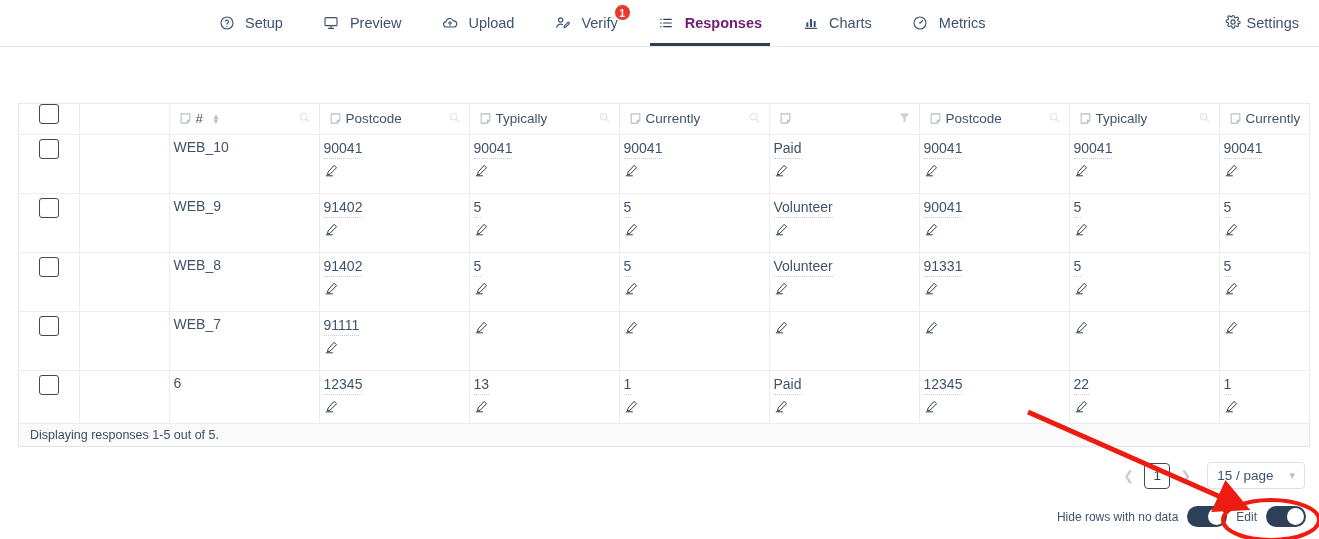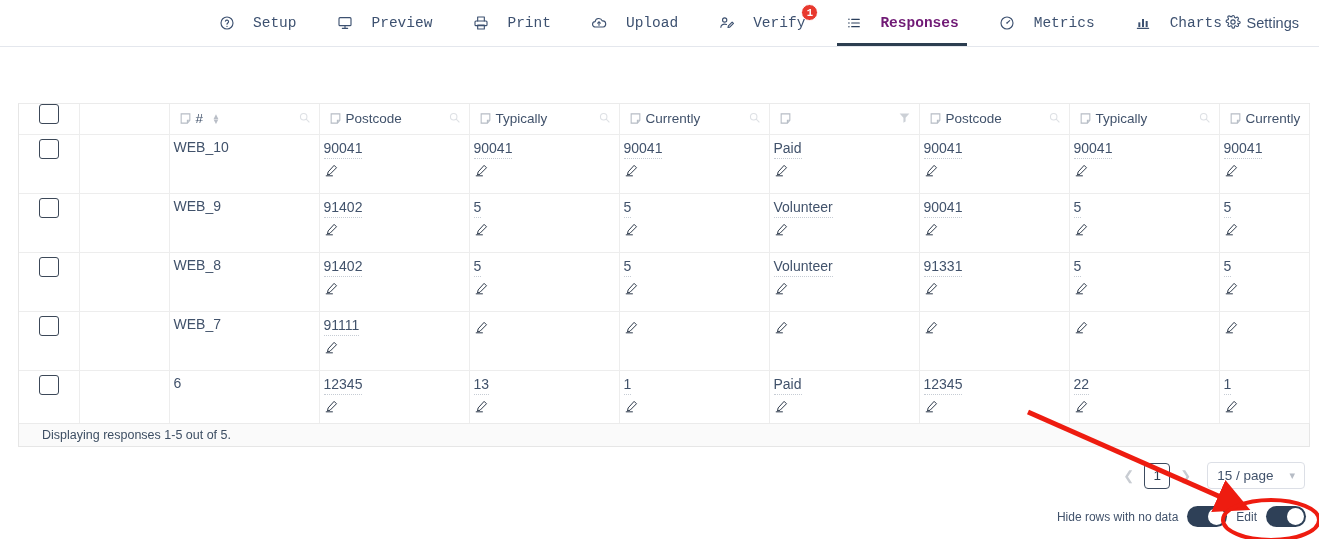--- a/index.html
+++ b/index.html
@@ -18,25 +18,24 @@
     position: absolute; left: 0; top: 0; width: 1319px; height: 47px;
     border-bottom: 1px solid #e4e7ed;
     background: #fff;
   }
   .nav-items {
     position: absolute; left: 198px; top: 0; height: 46px;
     display: flex; align-items: center; gap: 0px;
   }
   .nav-item {
     position: relative;
-    display: flex; align-items: center; gap: 18px;
+    display: flex; align-items: center; gap: 10px;
     height: 46px; padding: 0 20px;
     font-size: 14.5px; color: #3d5170; white-space: nowrap;
     cursor: pointer;
-    font-family: Liberation Mono, monospace;
   }
   .nav-item.active { color: #701a75; font-weight: 600; }
   .nav-item.active::after {
     content: ""; position: absolute; left: 12px; right: 12px; bottom: 0;
     height: 3px; background: #2c3e50;
   }
   .nav-item .ico { display: inline-flex; align-items: center; justify-content: center; width: 17px; height: 17px; }
   .nav-item .ico svg { display: block; }
   .nav-settings {
     position: absolute; right: 16px; top: 0; height: 46px;
@@ -122,21 +121,21 @@
   .hscroll .thumb {
     position: absolute; left: 16px; top: 0; width: 666px; height: 8px;
     background: #8c8c8c; border-radius: 4px;
   }
 
   
   .tfoot {
     position: absolute; left: 18px; top: 423px; width: 1292px; height: 24px;
     background: #fafafa; border-top: 1px solid #ebebeb; border-left: 1px solid #e6e6e6;
     border-right: 1px solid #e6e6e6; border-bottom: 1px solid #e6e6e6;
-    display: flex; align-items: center; padding-left: 23px;
+    display: flex; align-items: center; padding-left: 11px;
     font-size: 12.5px; color: #3d4e63;
   }
 
   
   .pager {
     position: absolute; right: 14px; top: 462px;
     display: flex; align-items: center; gap: 7px;
     font-size: 13.5px; color: #3d4e63;
   }
   .pg-arrow { color: #c8ccd2; font-size: 13px; padding: 0 3px; cursor: pointer; }
@@ -190,30 +189,20 @@
         </div>
         <div class="nav-item">
           <span class="ico">
             <svg width="16" height="16" viewBox="0 0 24 24" fill="none" stroke="#3d5170" stroke-width="1.7" stroke-linecap="round" stroke-linejoin="round">
               <rect x="3" y="4" width="18" height="12" rx="1.5"></rect>
               <path d="M8 20h8"></path>
               <path d="M12 16v4"></path>
             </svg>
           </span>
           <span>Preview</span>
-        </div>
-        <div class="nav-item">
-          <span class="ico">
-            <svg width="16" height="16" viewBox="0 0 24 24" fill="none" stroke="#3d5170" stroke-width="1.7" stroke-linecap="round" stroke-linejoin="round">
-              <path d="M7 9V3h10v6"></path>
-              <rect x="3" y="9" width="18" height="7" rx="1.5"></rect>
-              <rect x="7" y="15" width="10" height="6"></rect>
-            </svg>
-          </span>
-          <span>Print</span>
         </div>
         <div class="nav-item">
           <span class="ico">
             <svg width="16" height="16" viewBox="0 0 24 24" fill="none" stroke="#3d5170" stroke-width="1.7" stroke-linecap="round" stroke-linejoin="round">
               <path d="M6.5 18a4 4 0 0 1-.3-8 5.5 5.5 0 0 1 10.6-1.2A3.8 3.8 0 0 1 18 18z"></path>
               <path d="M12 15.5v-5"></path>
               <path d="M10 12.2l2-2 2 2"></path>
             </svg>
           </span>
           <span>Upload</span>
@@ -238,37 +227,37 @@
               <circle cx="4.4" cy="6.5" r="1.1" fill="#2b3f5c" stroke="none"></circle>
               <circle cx="4.4" cy="12" r="1.1" fill="#2b3f5c" stroke="none"></circle>
               <circle cx="4.4" cy="17.5" r="1.1" fill="#2b3f5c" stroke="none"></circle>
             </svg>
           </span>
           <span>Responses</span>
         </div>
         <div class="nav-item">
           <span class="ico">
             <svg width="16" height="16" viewBox="0 0 24 24" fill="none" stroke="#3d5170" stroke-width="1.7" stroke-linecap="round" stroke-linejoin="round">
-              <circle cx="12" cy="12" r="9"></circle>
-              <path d="M12 12l4-3.5"></path>
-              <circle cx="12" cy="12" r="1" fill="#3d5170" stroke="none"></circle>
-            </svg>
-          </span>
-          <span>Metrics</span>
-        </div>
-        <div class="nav-item">
-          <span class="ico">
-            <svg width="16" height="16" viewBox="0 0 24 24" fill="none" stroke="#3d5170" stroke-width="1.7" stroke-linecap="round" stroke-linejoin="round">
               <path d="M3.5 20h17"></path>
               <rect x="5" y="11" width="3" height="7" fill="#3d5170" stroke="none"></rect>
               <rect x="10.5" y="6" width="3" height="12" fill="#3d5170" stroke="none"></rect>
               <rect x="16" y="9" width="3" height="9" fill="#3d5170" stroke="none"></rect>
             </svg>
           </span>
           <span>Charts</span>
+        </div>
+        <div class="nav-item">
+          <span class="ico">
+            <svg width="16" height="16" viewBox="0 0 24 24" fill="none" stroke="#3d5170" stroke-width="1.7" stroke-linecap="round" stroke-linejoin="round">
+              <circle cx="12" cy="12" r="9"></circle>
+              <path d="M12 12l4-3.5"></path>
+              <circle cx="12" cy="12" r="1" fill="#3d5170" stroke="none"></circle>
+            </svg>
+          </span>
+          <span>Metrics</span>
         </div>
       </div>
     <div class="nav-settings">
       <span class="ico">
         <svg width="16" height="16" viewBox="0 0 24 24" fill="none" stroke="#3d5170" stroke-width="1.7">
           <circle cx="12" cy="12" r="3.2"></circle>
           <path d="M19.4 13.6a1.6 1.6 0 0 0 .33 1.76l.06.06a1.9 1.9 0 1 1-2.7 2.7l-.06-.06a1.6 1.6 0 0 0-1.76-.33 1.6 1.6 0 0 0-.97 1.47v.17a1.9 1.9 0 1 1-3.8 0v-.09a1.6 1.6 0 0 0-1.05-1.47 1.6 1.6 0 0 0-1.76.33l-.06.06a1.9 1.9 0 1 1-2.7-2.7l.06-.06a1.6 1.6 0 0 0 .33-1.76 1.6 1.6 0 0 0-1.47-.97H3.6a1.9 1.9 0 1 1 0-3.8h.09a1.6 1.6 0 0 0 1.47-1.05 1.6 1.6 0 0 0-.33-1.76l-.06-.06a1.9 1.9 0 1 1 2.7-2.7l.06.06a1.6 1.6 0 0 0 1.76.33h.08A1.6 1.6 0 0 0 10.3 4.3v-.17a1.9 1.9 0 0 1 3.8 0v.09a1.6 1.6 0 0 0 .97 1.47 1.6 1.6 0 0 0 1.76-.33l.06-.06a1.9 1.9 0 1 1 2.7 2.7l-.06.06a1.6 1.6 0 0 0-.33 1.76v.08a1.6 1.6 0 0 0 1.47.97h.17a1.9 1.9 0 1 1 0 3.8h-.09a1.6 1.6 0 0 0-1.47.97z"></path>
         </svg>
       </span>
       <span>Settings</span>

